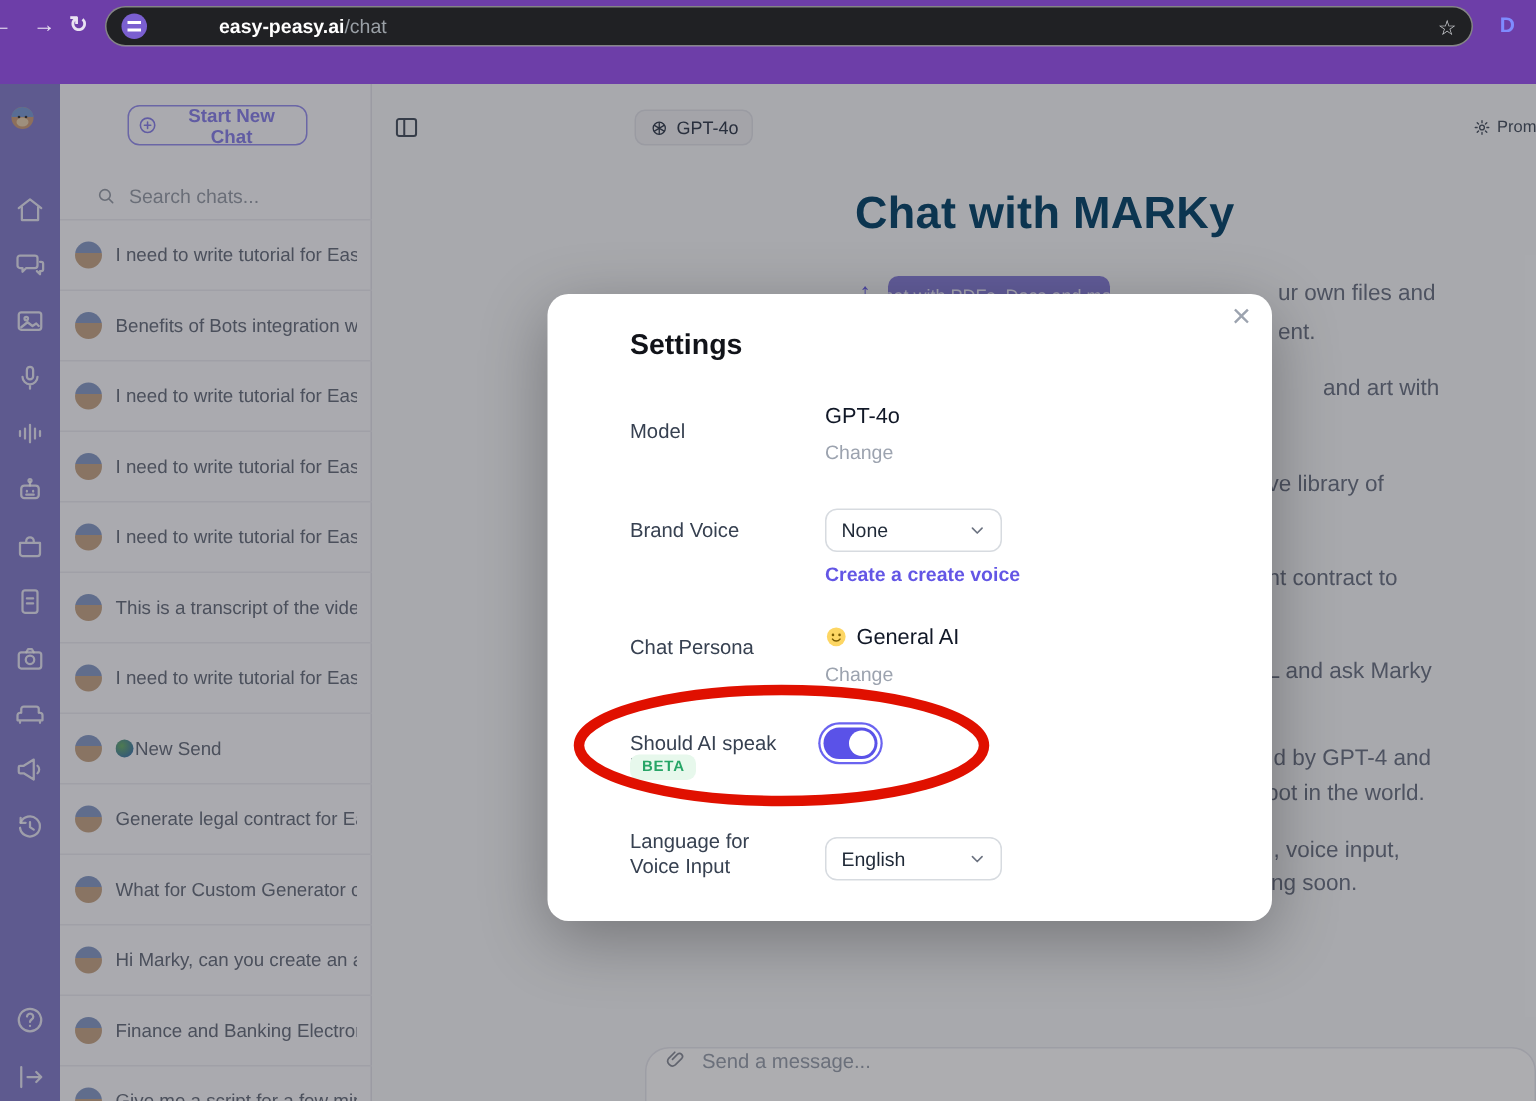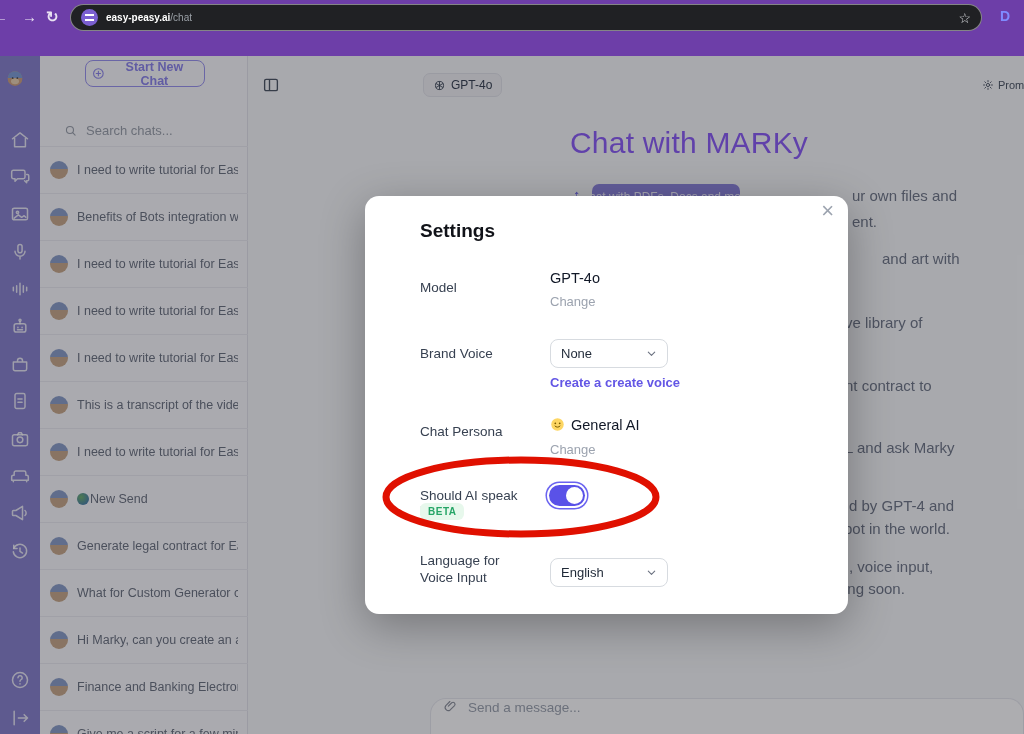--- a/index.html
+++ b/index.html
@@ -5,53 +5,53 @@
   html,body{margin:0;padding:0;background:#222;}
   *{box-sizing:border-box;font-family:"Liberation Sans",sans-serif;}
   .stage{position:relative;width:1024px;height:734px;overflow:hidden;background:#f8f9fb;}
 
   
   .chrome{position:absolute;left:0;top:0;width:1024px;height:56px;background:#6d3ea8;z-index:30;}
   .chrome .navglyph{position:absolute;top:8px;color:rgba(255,255,255,.85);font-size:15px;line-height:18px;}
   .addressbar{position:absolute;left:70px;top:4px;width:912px;height:27px;background:#202124;border:1px solid rgba(255,255,255,.45);border-radius:15px;display:flex;align-items:center;padding:0 10px;}
   .siteicon{width:17px;height:17px;border-radius:50%;background:#7a5fd0;display:flex;align-items:center;justify-content:center;margin-right:8px;flex:none;}
   .siteicon i{display:block;width:9px;height:7px;border-top:2px solid #fff;border-bottom:2px solid #fff;}
-  .urltext{font-size:10px;color:#fff;font-weight:bold;white-space:nowrap;}
+  .urltext{font-size:13px;color:#fff;font-weight:bold;white-space:nowrap;margin-left:40px;}
   .urlpath{color:#9aa0a6;font-weight:normal;}
   .star{margin-left:auto;color:#dadce0;font-size:14px;}
   .profile{position:absolute;right:14px;top:8px;color:#7f8bff;font-weight:800;font-size:14px;}
 
   
   .page{position:absolute;left:0;top:56px;width:1024px;height:678px;z-index:1;}
 
   .rail{position:absolute;left:0;top:0;width:40px;height:678px;background:#8781cd;}
   .rail .ric{position:absolute;left:10px;width:20px;height:20px;color:rgba(255,255,255,.82);}
   .rail svg{width:20px;height:20px;display:block;}
   .logo{position:absolute;left:5px;top:12px;width:30px;height:30px;}
 
   .chatbar{position:absolute;left:40px;top:0;width:208px;height:678px;background:#fbfbfd;border-right:1px solid #e4e4ec;}
-  .newchat{position:absolute;left:45px;top:4px;width:120px;height:27px;border:1px solid #9a93f0;border-radius:8px;background:transparent;color:#8c85ec;font-size:12.5px;font-weight:bold;display:flex;align-items:center;justify-content:center;gap:6px;cursor:pointer;}
+  .newchat{position:absolute;left:45px;top:14px;width:120px;height:27px;border:1px solid #9a93f0;border-radius:8px;background:transparent;color:#8c85ec;font-size:12.5px;font-weight:bold;display:flex;align-items:center;justify-content:center;gap:6px;cursor:pointer;}
   .newchat svg{width:13px;height:13px;}
   .searchrow{position:absolute;left:0;top:58px;width:208px;height:32px;display:flex;align-items:center;padding:0 24px;gap:7px;color:#9aa0ab;}
   .searchrow svg{width:13px;height:13px;flex:none;}
   .searchrow input{border:0;outline:0;background:transparent;font-size:13px;color:#6b7280;width:150px;}
   .searchrow input::placeholder{color:#9aa0ab;}
   .chatlist{position:absolute;left:0;top:90px;width:208px;}
   .chat-item{height:47px;border-top:1px solid #ececf2;display:flex;align-items:center;padding:0 10px;gap:9px;cursor:pointer;}
   .cavatar{width:18px;height:18px;border-radius:50%;background:linear-gradient(#8b9fc9 42%,#c9a98b 42%);flex:none;}
   .clabel{font-size:12.5px;color:#6b7280;white-space:nowrap;overflow:hidden;}
   .globe{display:inline-block;width:12px;height:12px;border-radius:50%;background:radial-gradient(circle at 35% 35%,#6fb36f,#3c6fbe);vertical-align:-2px;margin-right:1px;}
 
   .main{position:absolute;left:248px;top:0;width:776px;height:678px;background:#f8f9fb;}
   .paneltoggle{position:absolute;left:14px;top:20px;width:18px;height:18px;color:#4b5563;}
   .modelpill{position:absolute;left:175px;top:17px;height:24px;padding:0 9px;background:#f1f2f5;border:1px solid #e3e4ea;border-radius:7px;display:flex;align-items:center;gap:5px;font-size:12px;color:#374151;cursor:pointer;}
   .modelpill svg{width:13px;height:13px;color:#374151;}
   .promptlib{position:absolute;left:734px;top:20px;width:90px;height:18px;display:flex;align-items:center;gap:4px;font-size:11px;color:#4b5563;white-space:nowrap;cursor:pointer;}
   .promptlib svg{width:12px;height:12px;flex:none;}
-  .pagetitle{position:absolute;left:322px;top:70px;font-size:30px;font-weight:400;color:#8b5cf6;letter-spacing:.2px;}
+  .pagetitle{position:absolute;left:322px;top:70px;font-size:30px;font-weight:700;color:#0c4a6e;letter-spacing:.2px;}
   .bullet-arrow{position:absolute;left:325px;top:130px;color:#6a63e8;font-size:15px;font-weight:bold;}
   .pdfpill{position:absolute;left:344px;top:128px;width:148px;height:26px;background:#8c84dd;border-radius:7px;color:#f2f1ff;font-size:12px;display:flex;align-items:center;justify-content:center;white-space:nowrap;overflow:hidden;cursor:pointer;}
   .frag{position:absolute;font-size:15px;color:#6f7787;white-space:nowrap;}
   .f0{left:604px;top:131px}.f1{left:604px;top:157px}.f2{left:634px;top:194px}.f3{left:597px;top:258px}
   .f4{left:597px;top:321px}.f5{left:597px;top:383px}.f6{left:601px;top:441px}.f7{left:596px;top:464px}
   .f8{left:601px;top:502px}.f9{left:596px;top:524px}
 
   .composer{position:absolute;left:182px;top:642px;width:594px;height:36px;background:#ffffff;border:1px solid #e7e8ee;border-bottom:0;border-radius:16px 16px 0 0;display:flex;align-items:flex-start;padding:0 12px;gap:8px;}
   .composer svg{width:15px;height:15px;color:#8c919c;flex:none;}
   .composer input{border:0;outline:0;background:transparent;font-size:13.5px;width:500px;color:#4b5563;}

